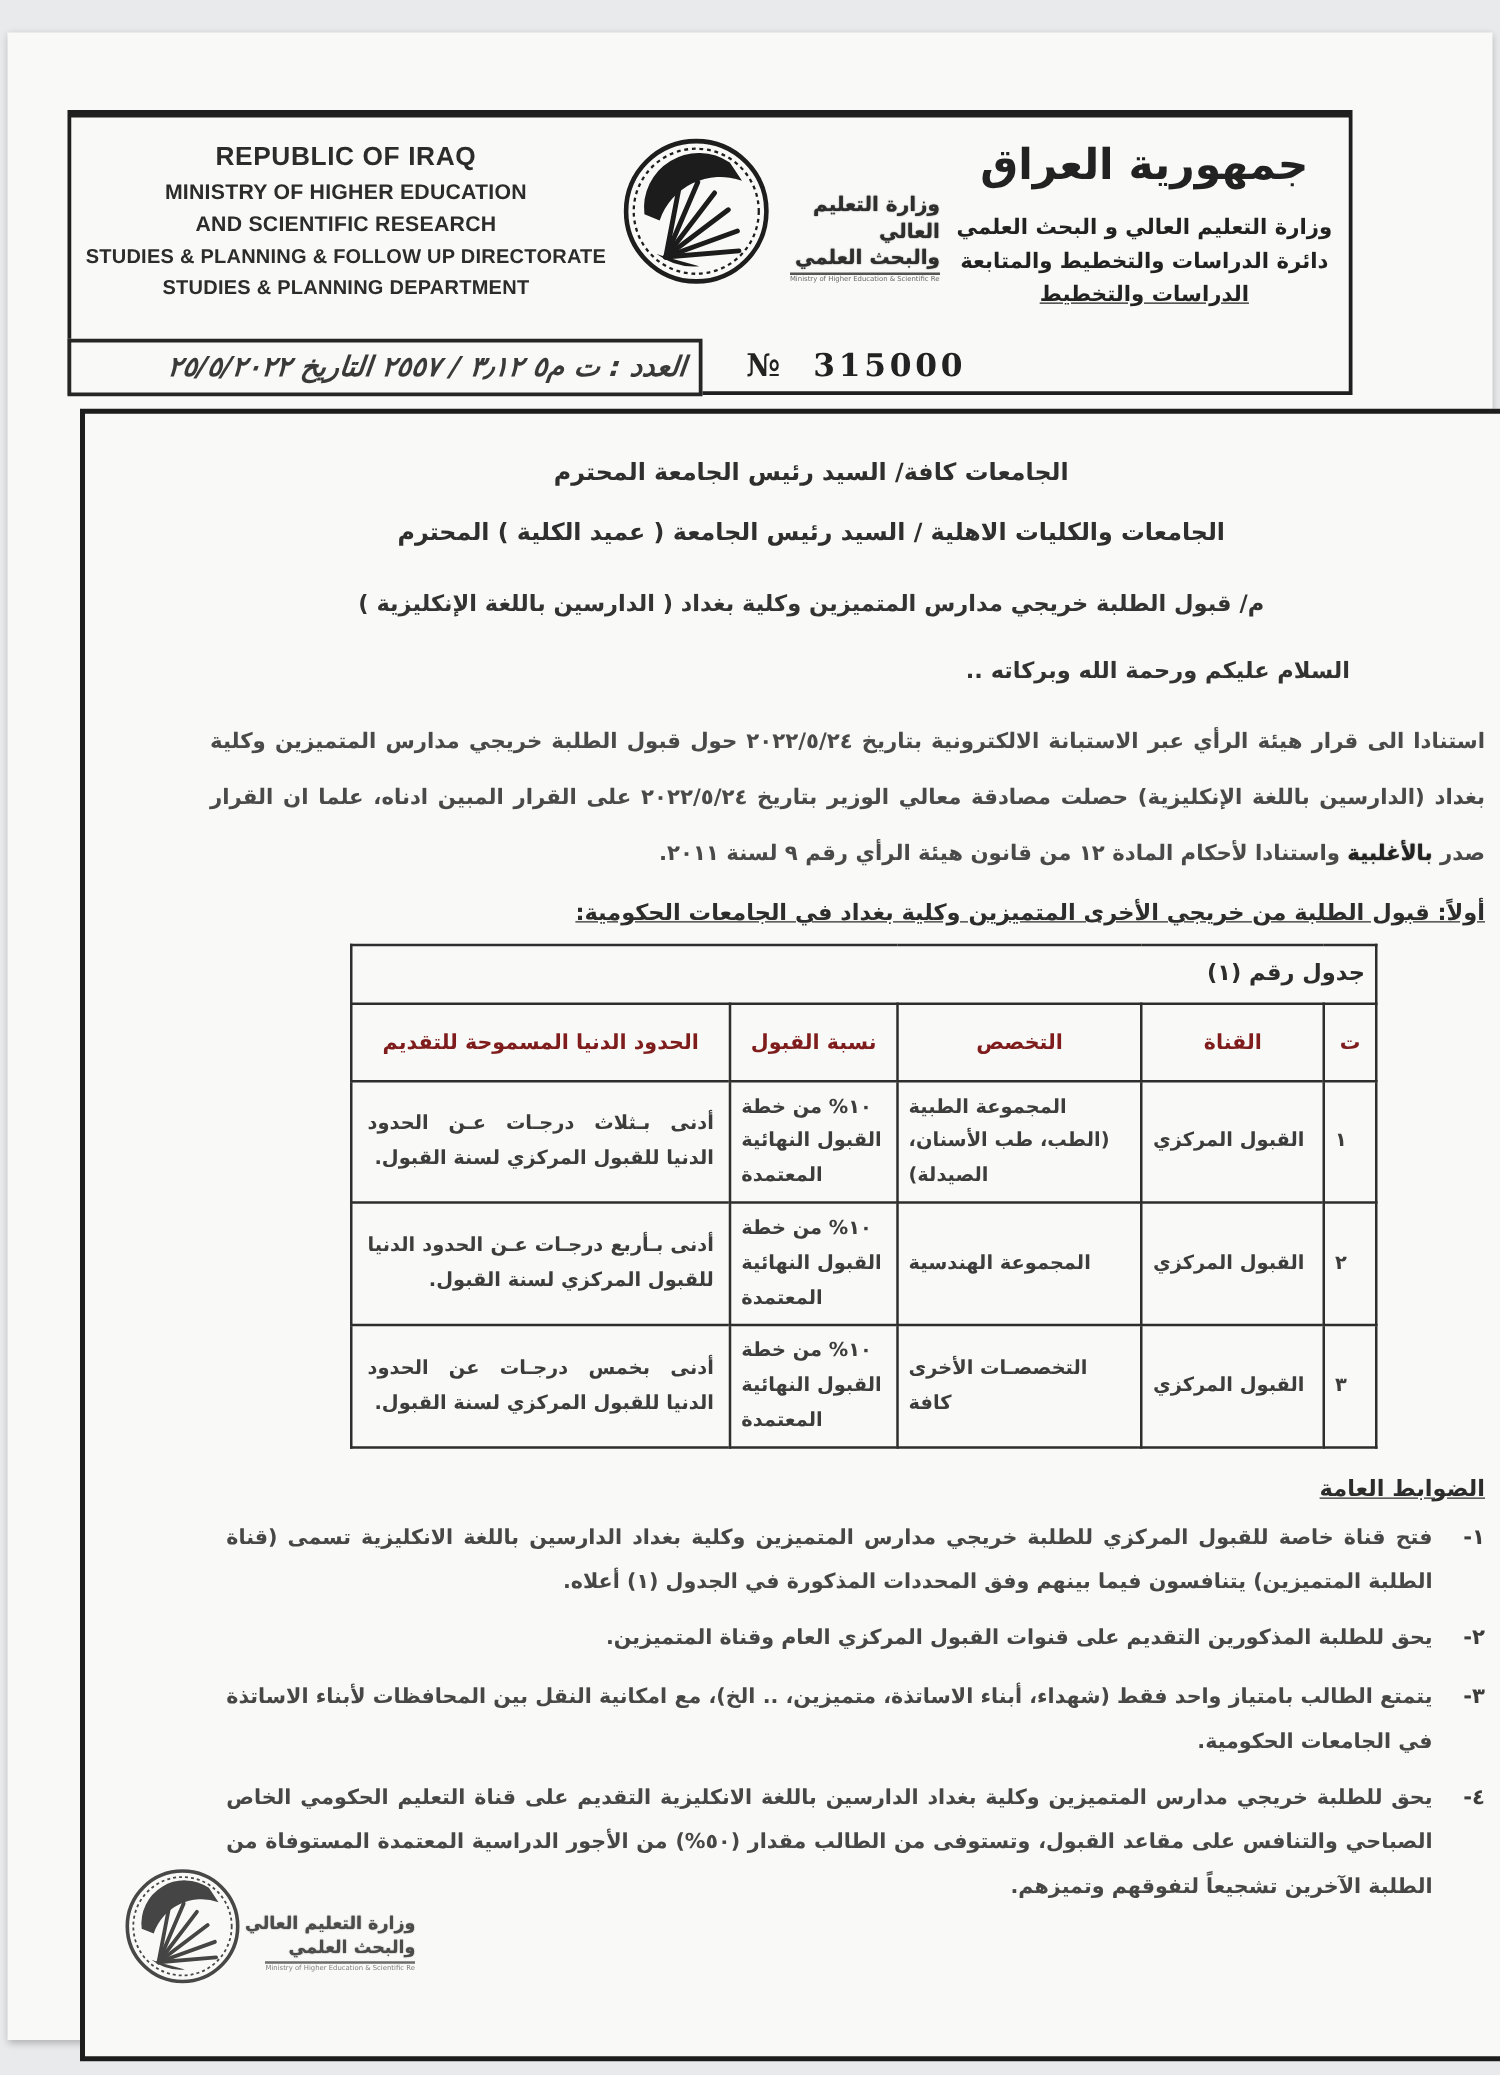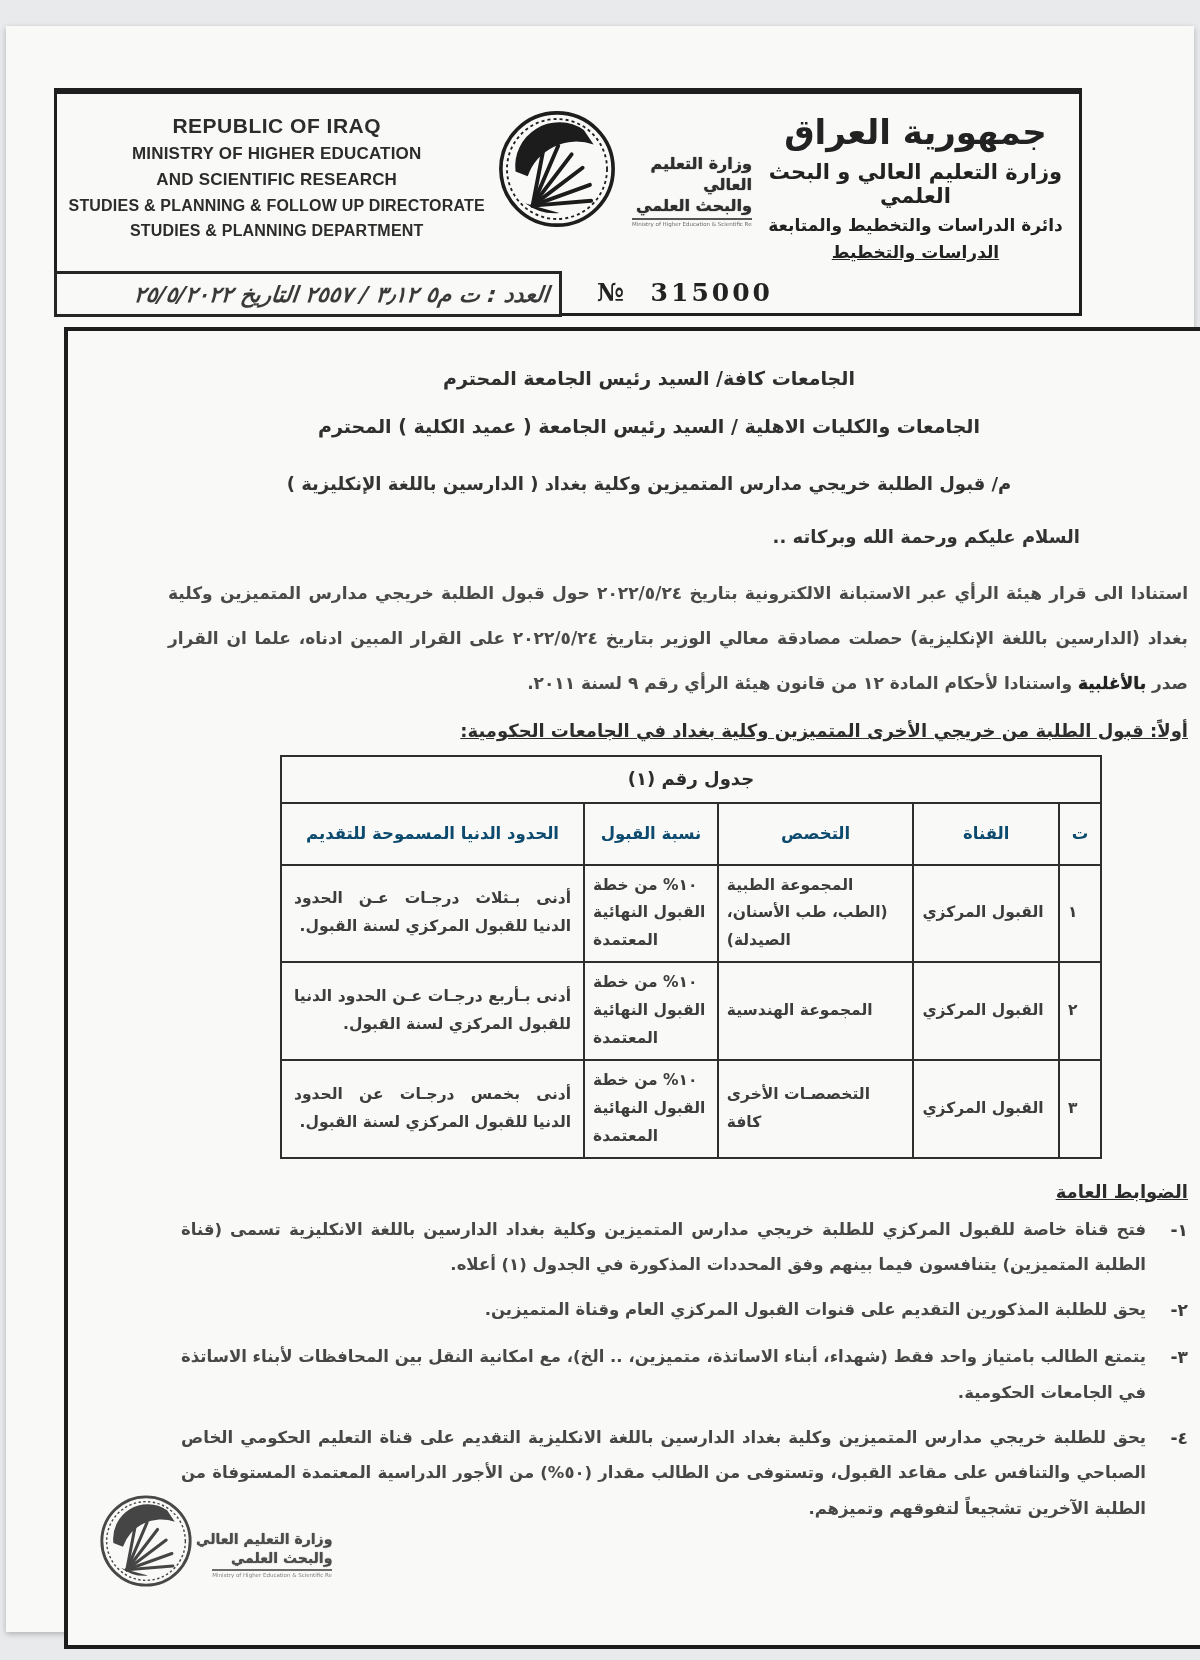--- a/index.html
+++ b/index.html
@@ -40,21 +40,21 @@
     text-shadow:0 0 1px #2e2e2e;
   }
   .logo-type .t-sub {
     font-size:5.5px; color:#6b6b6b; direction:ltr; margin-top:2px;
     border-top:2px solid #555; padding-top:1px; white-space:nowrap; overflow:hidden; max-width:120px;
   }
   .lh-arabic {
     width:32%; direction:rtl; text-align:center; padding-top:18px; color:#222;
   }
   .lh-arabic .a0 { font-size:34px; font-weight:bold; }
-  .lh-arabic .a1 { font-size:21px; font-weight:bold; margin-top:8px; }
+  .lh-arabic .a1 { font-size:17px; font-weight:bold; margin-top:20px; }
   .lh-arabic .a2 { font-size:17px; font-weight:bold; margin-top:7px; }
   .lh-arabic .a3 { font-size:17px; font-weight:bold; margin-top:7px; text-decoration:underline; }
 
   .ref-box {
     position:absolute; left:-3px; bottom:-4px; width:508px; height:46px;
     border:3px solid #262626; background:#f9f9f7;
     direction:rtl; display:flex; align-items:center; padding:0 10px;
   }
   .ref-hand {
     font-size:22px; font-weight:bold; font-style:italic; color:#3a3a3a;
@@ -88,22 +88,22 @@
 
   
   table.adm {
     width:822px; margin:14px 128px 0 0; border-collapse:collapse;
     direction:rtl; background:#f9f9f7;
   }
   table.adm td, table.adm th {
     border:2px solid #2e2e2e; vertical-align:middle;
     font-size:15.5px; font-weight:bold; color:#3d3d3d;
   }
-  table.adm .cap { text-align:center; font-size:18px; color:#2d2d2d; height:40px; }
-  table.adm th { text-align:center; font-size:16.5px; color:#0c4a6e; height:62px; padding:4px 6px; }
+  table.adm .cap { text-align:right; font-size:18px; color:#2d2d2d; height:40px; }
+  table.adm th { text-align:center; font-size:16.5px; color:#7f1d1d; height:62px; padding:4px 6px; }
   table.adm td { height:92px; padding:6px 8px; text-align:left; line-height:1.8; }
   table.adm td.limits { text-align:justify; text-justify:inter-word; padding:10px 12px; }
 
   
   .rules-heading {
     margin:22px 42px 0 0; font-size:18px; font-weight:bold; color:#2c2c2c;
     text-decoration:underline;
   }
   .rule-item { display:flex; margin:10px 42px 0 95px; }
   .rule-item .num { flex:none; width:42px; font-size:17px; font-weight:bold; color:#3d3d3d; line-height:2.15; }

